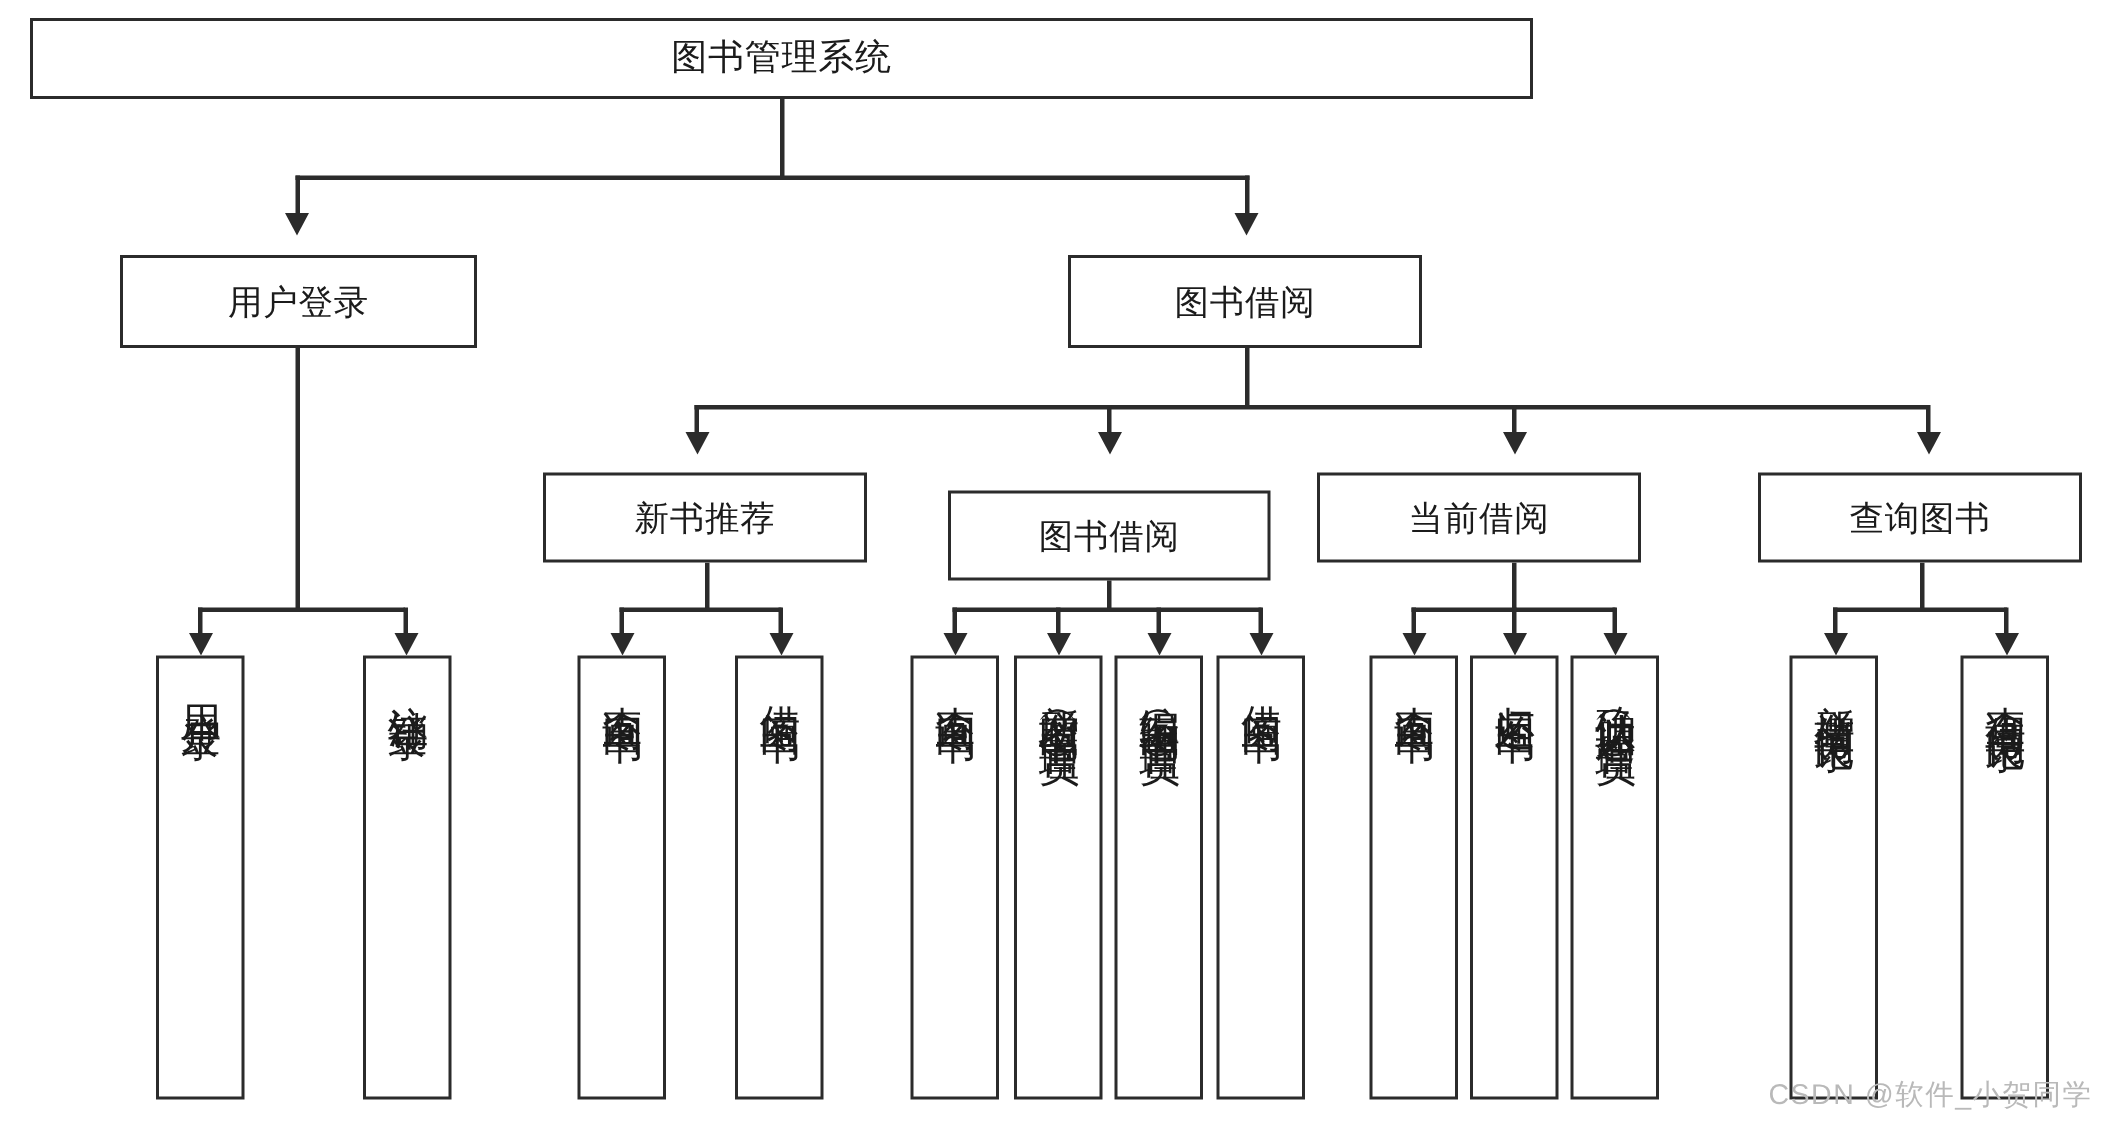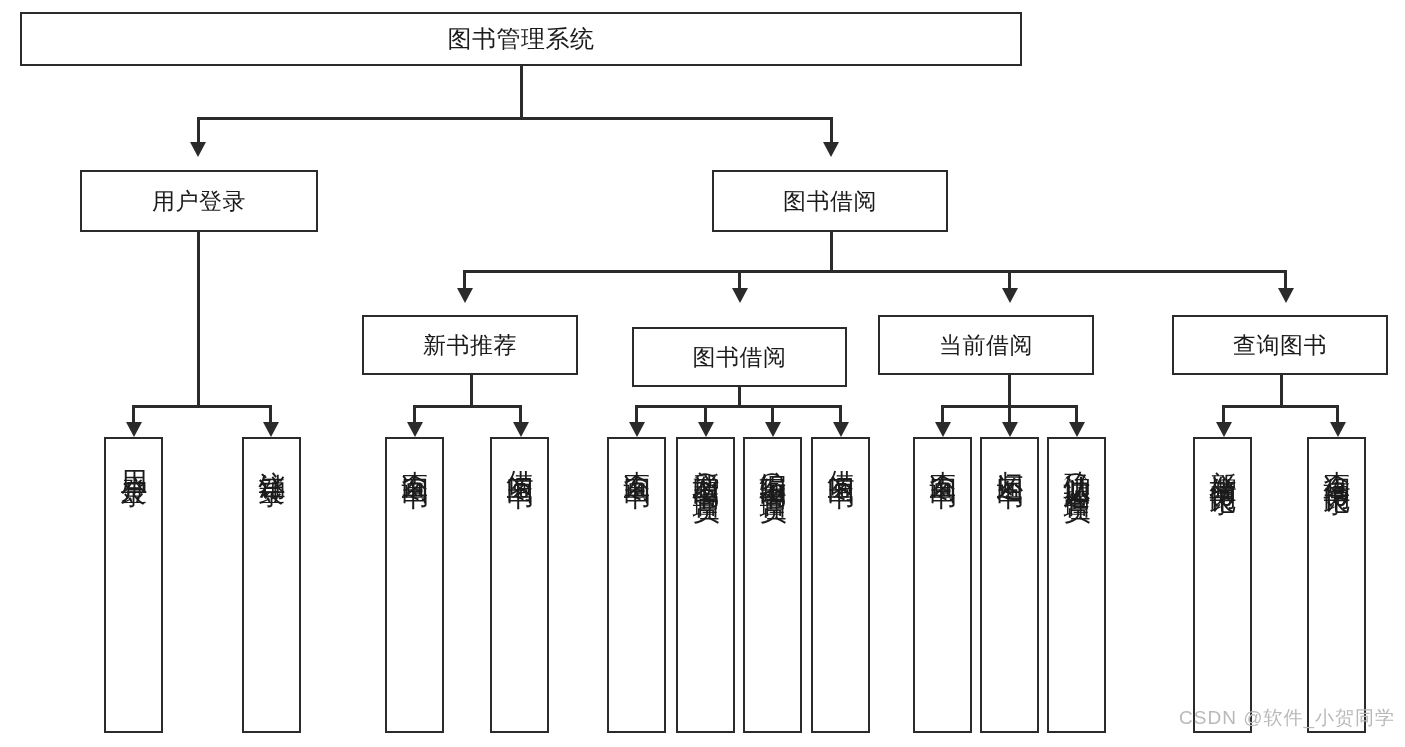--- a/index.html
+++ b/index.html
@@ -61,21 +61,21 @@
     width:0;height:0;
     border-left:8px solid transparent;
     border-right:8px solid transparent;
     border-top:15px solid #2b2b2b;
     z-index:2;
   }
   
   #watermark{
     position:absolute;
     right:10px;
-    bottom:16px;
+    bottom:4px;
     font-size:19px;
     color:#b9b9b9;
     letter-spacing:1px;
     z-index:5;
     white-space:nowrap;
   }
 </style>
 </head>
 <body>
 

